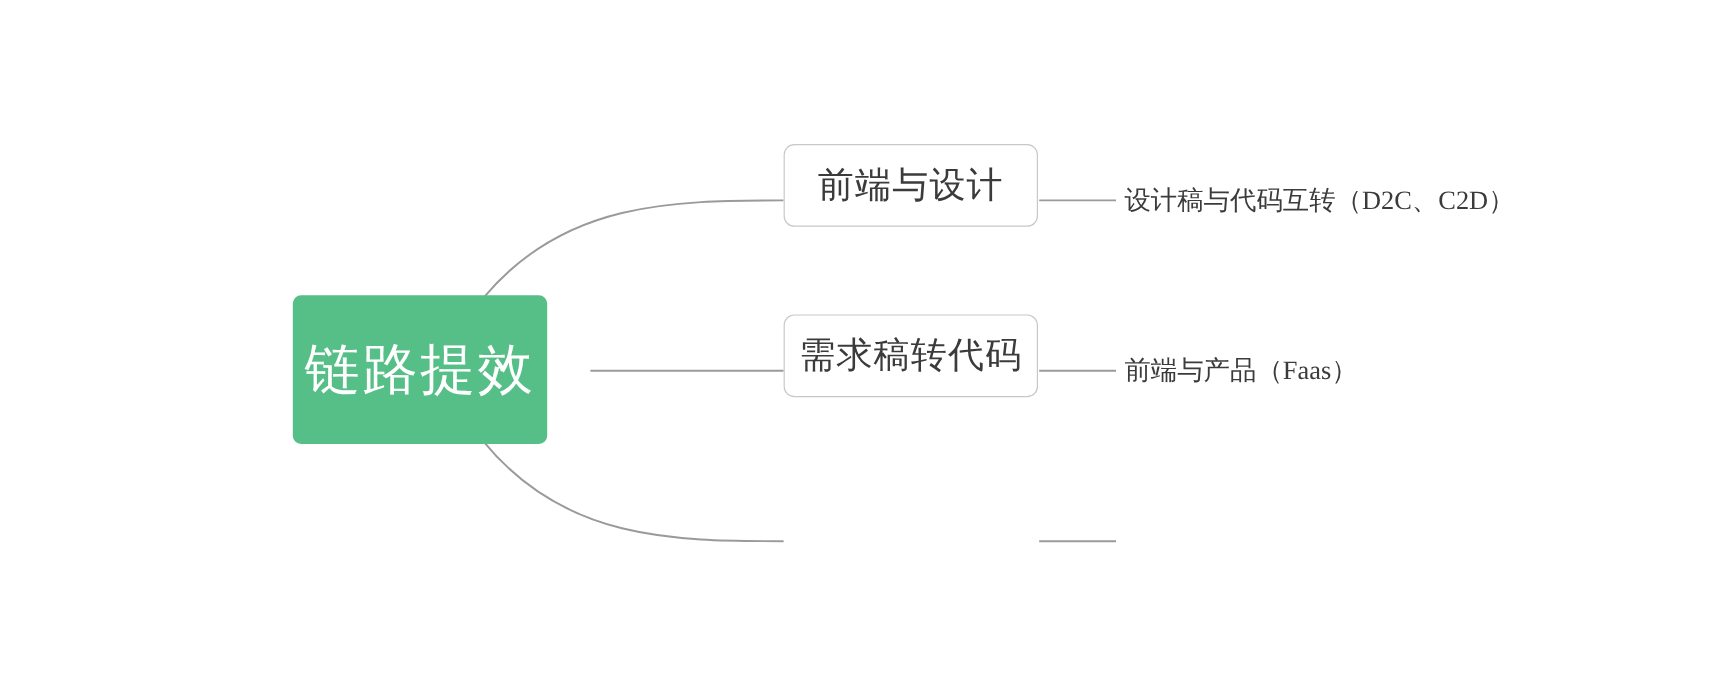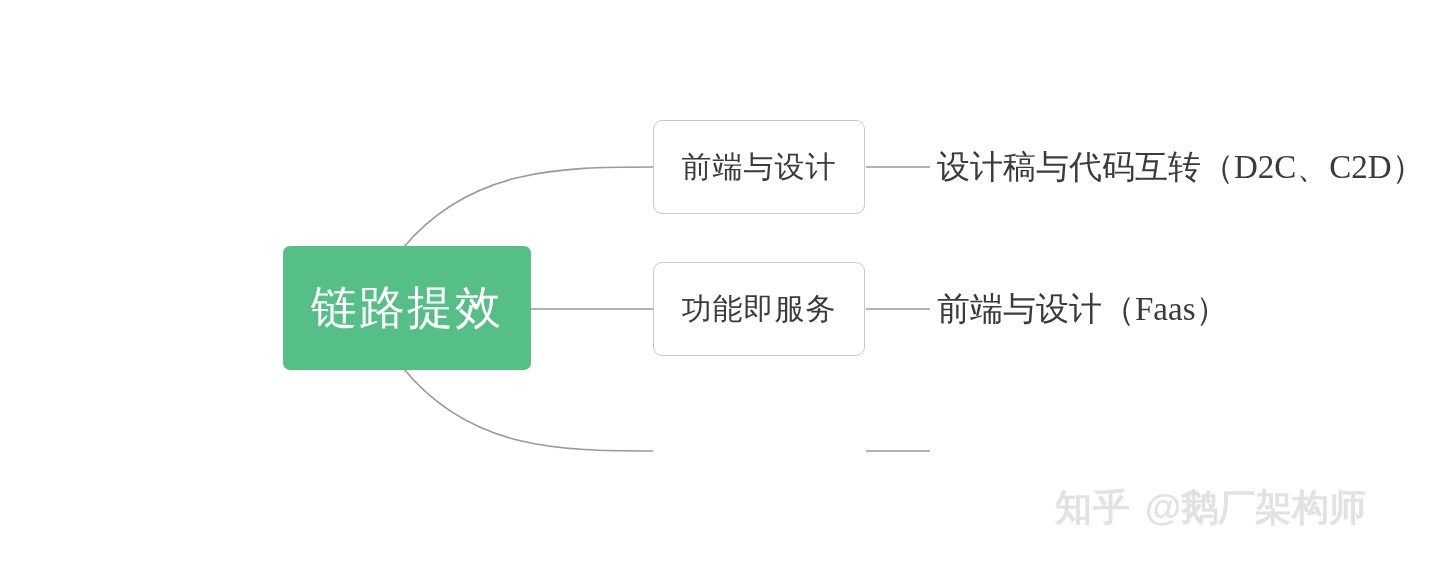--- a/index.html
+++ b/index.html
@@ -25,45 +25,44 @@
     width: 1440px;
     height: 570px;
     pointer-events: none;
   }
 
   
   .root-node {
     position: absolute;
     left: 244px;
     top: 246px;
-    width: 248px;
+    width: 212px;
     height: 124px;
     background: #55bf87;
     border-radius: 7px;
     display: flex;
     align-items: center;
     justify-content: center;
     box-sizing: border-box;
-    margin-left: 39px;
   }
   .root-label {
     color: #ffffff;
     font-size: 46px;
     line-height: 1;
     letter-spacing: 2px;
     white-space: nowrap;
     font-family: "Liberation Serif", "DejaVu Serif", serif;
   }
 
   
   .branch-box {
     position: absolute;
     left: 653px;
     width: 212px;
-    height: 94px;
+    height: 69px;
     background: #ffffff;
     border: 1px solid #c6c8ca;
     border-radius: 9px;
     display: flex;
     align-items: center;
     justify-content: center;
     box-sizing: border-box;
   }
   .branch-label {
     color: #3b3b3d;
@@ -72,21 +71,21 @@
     letter-spacing: 1px;
     white-space: nowrap;
     font-family: "Liberation Serif", "DejaVu Serif", serif;
   }
 
   
   .leaf-text {
     position: absolute;
     left: 937px;
     color: #3b3b3d;
-    font-size: 33px;
+    font-size: 22px;
     line-height: 1;
     white-space: nowrap;
     transform: translateY(-50%);
     font-family: "Liberation Serif", "DejaVu Serif", serif;
   }
 
   
   .watermark {
     position: absolute;
     left: 1055px;
@@ -132,23 +131,19 @@
   <div class="root-node">
     <span class="root-label">链路提效</span>
   </div>
 
   <div class="branch-box" style="top:120px;">
     <span class="branch-label">前端与设计</span>
   </div>
   <div class="leaf-text" style="top:167px;">设计稿与代码互转（D2C、C2D）</div>
 
   <div class="branch-box" style="top:262px;">
-    <span class="branch-label">功能即服务</span>
+    <span class="branch-label">需求稿转代码</span>
   </div>
-  <div class="leaf-text" style="top:309px;">前端与设计（Faas）</div>
+  <div class="leaf-text" style="top:309px;">前端与产品（Faas）</div>
 
 
-  <div class="watermark">
-    <span class="watermark-logo">知乎</span>
-    <span class="watermark-handle">@鹅厂架构师</span>
-  </div>
 
 </div>
 
 </body></html>

